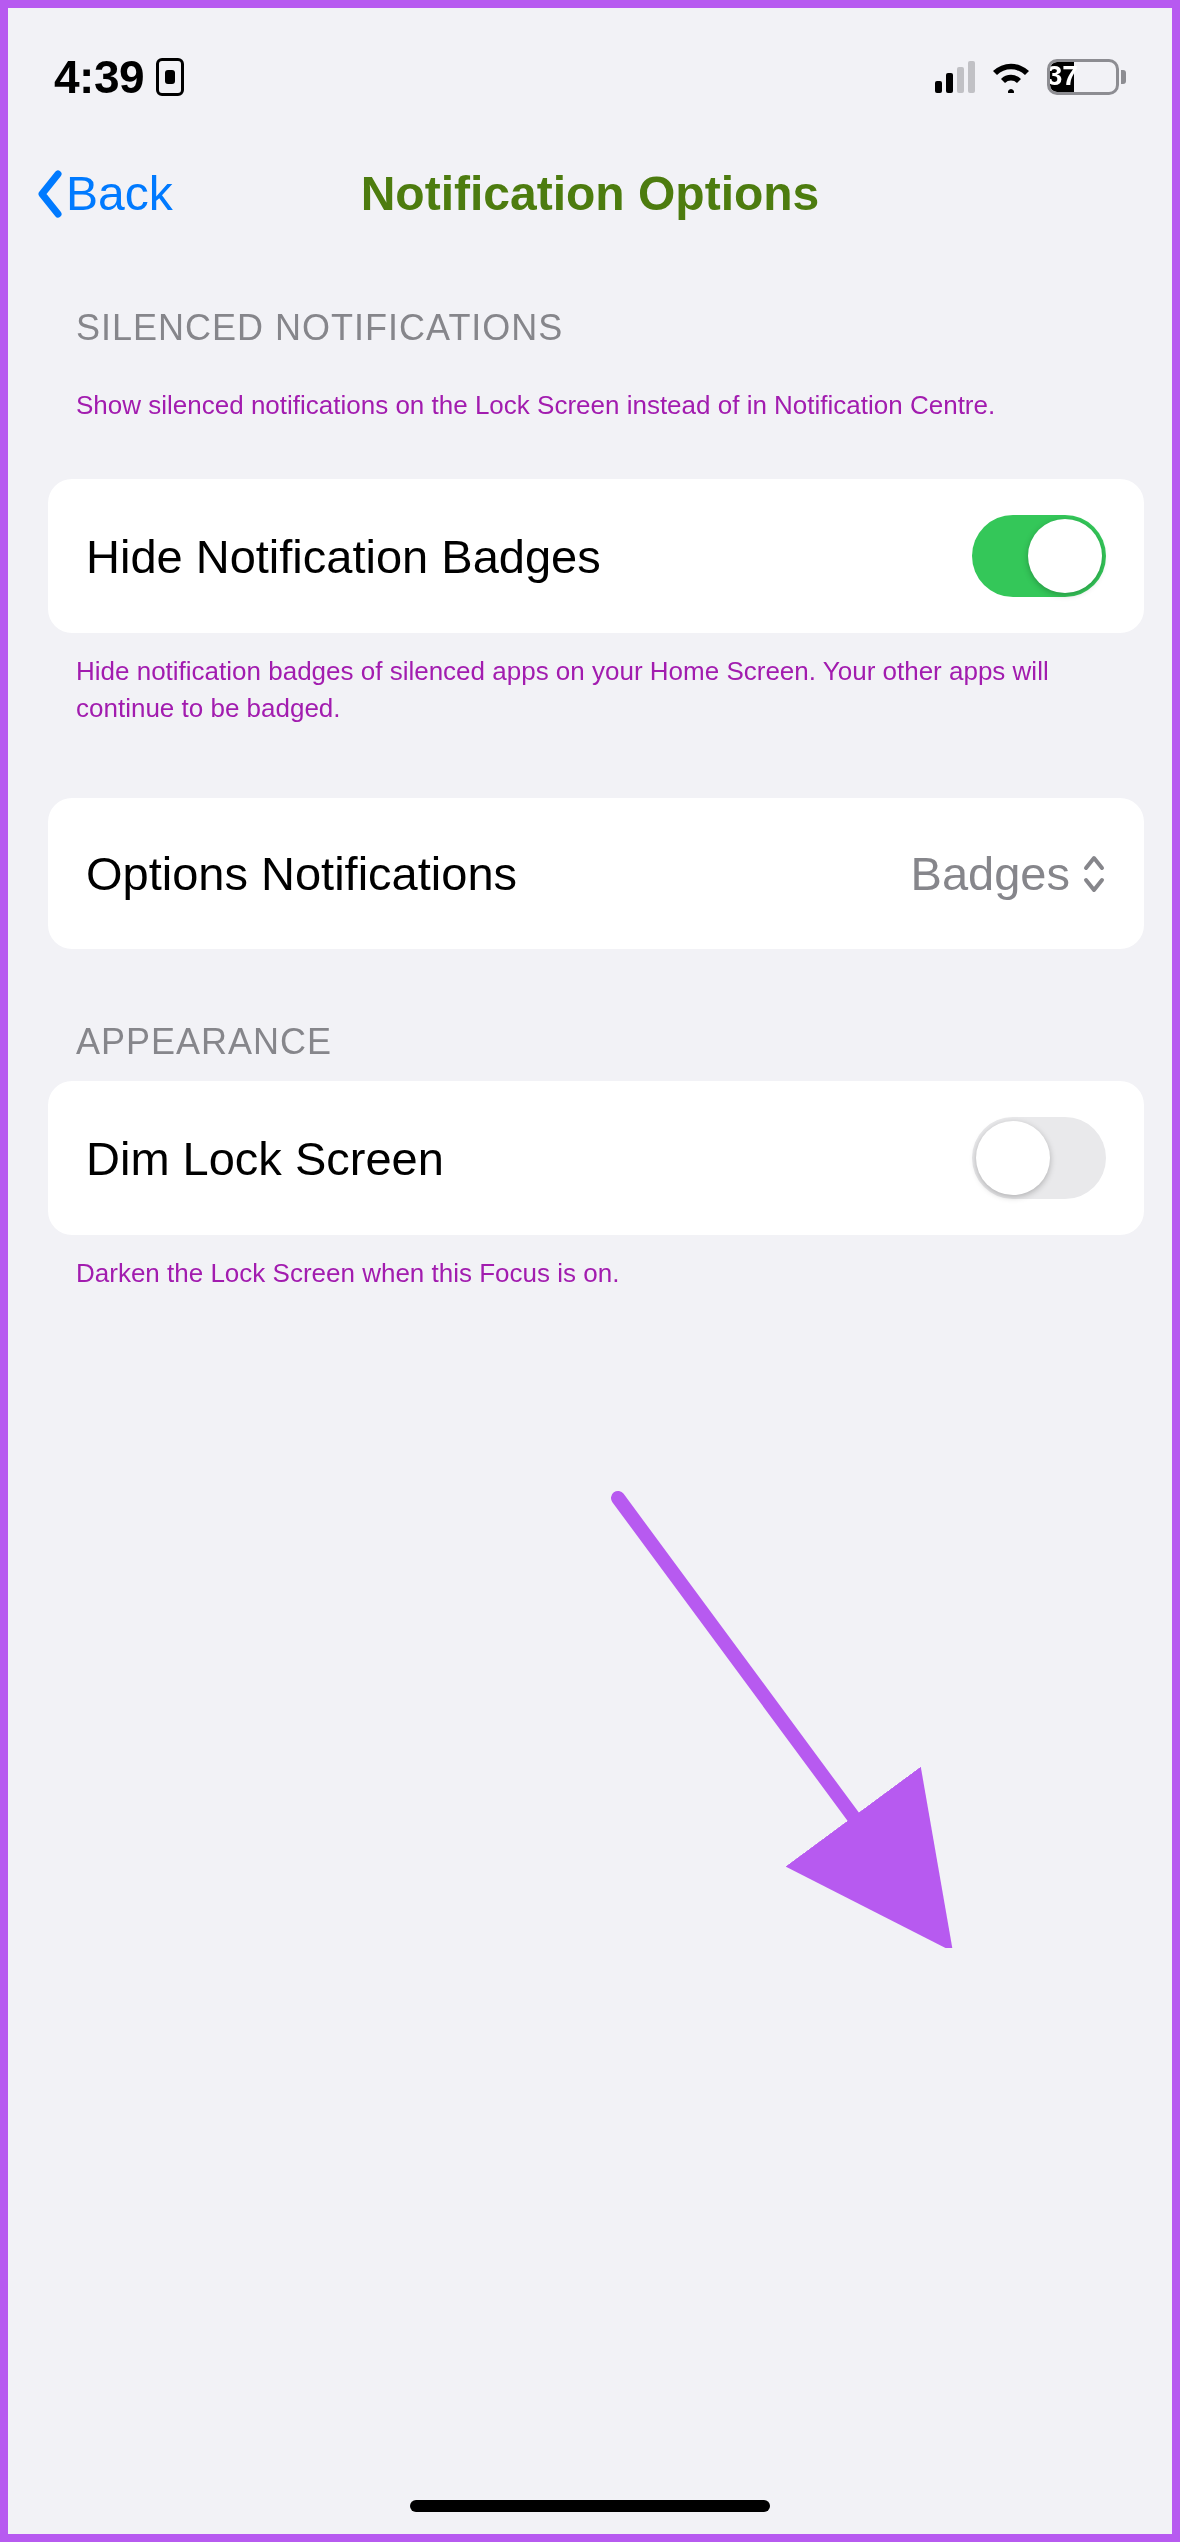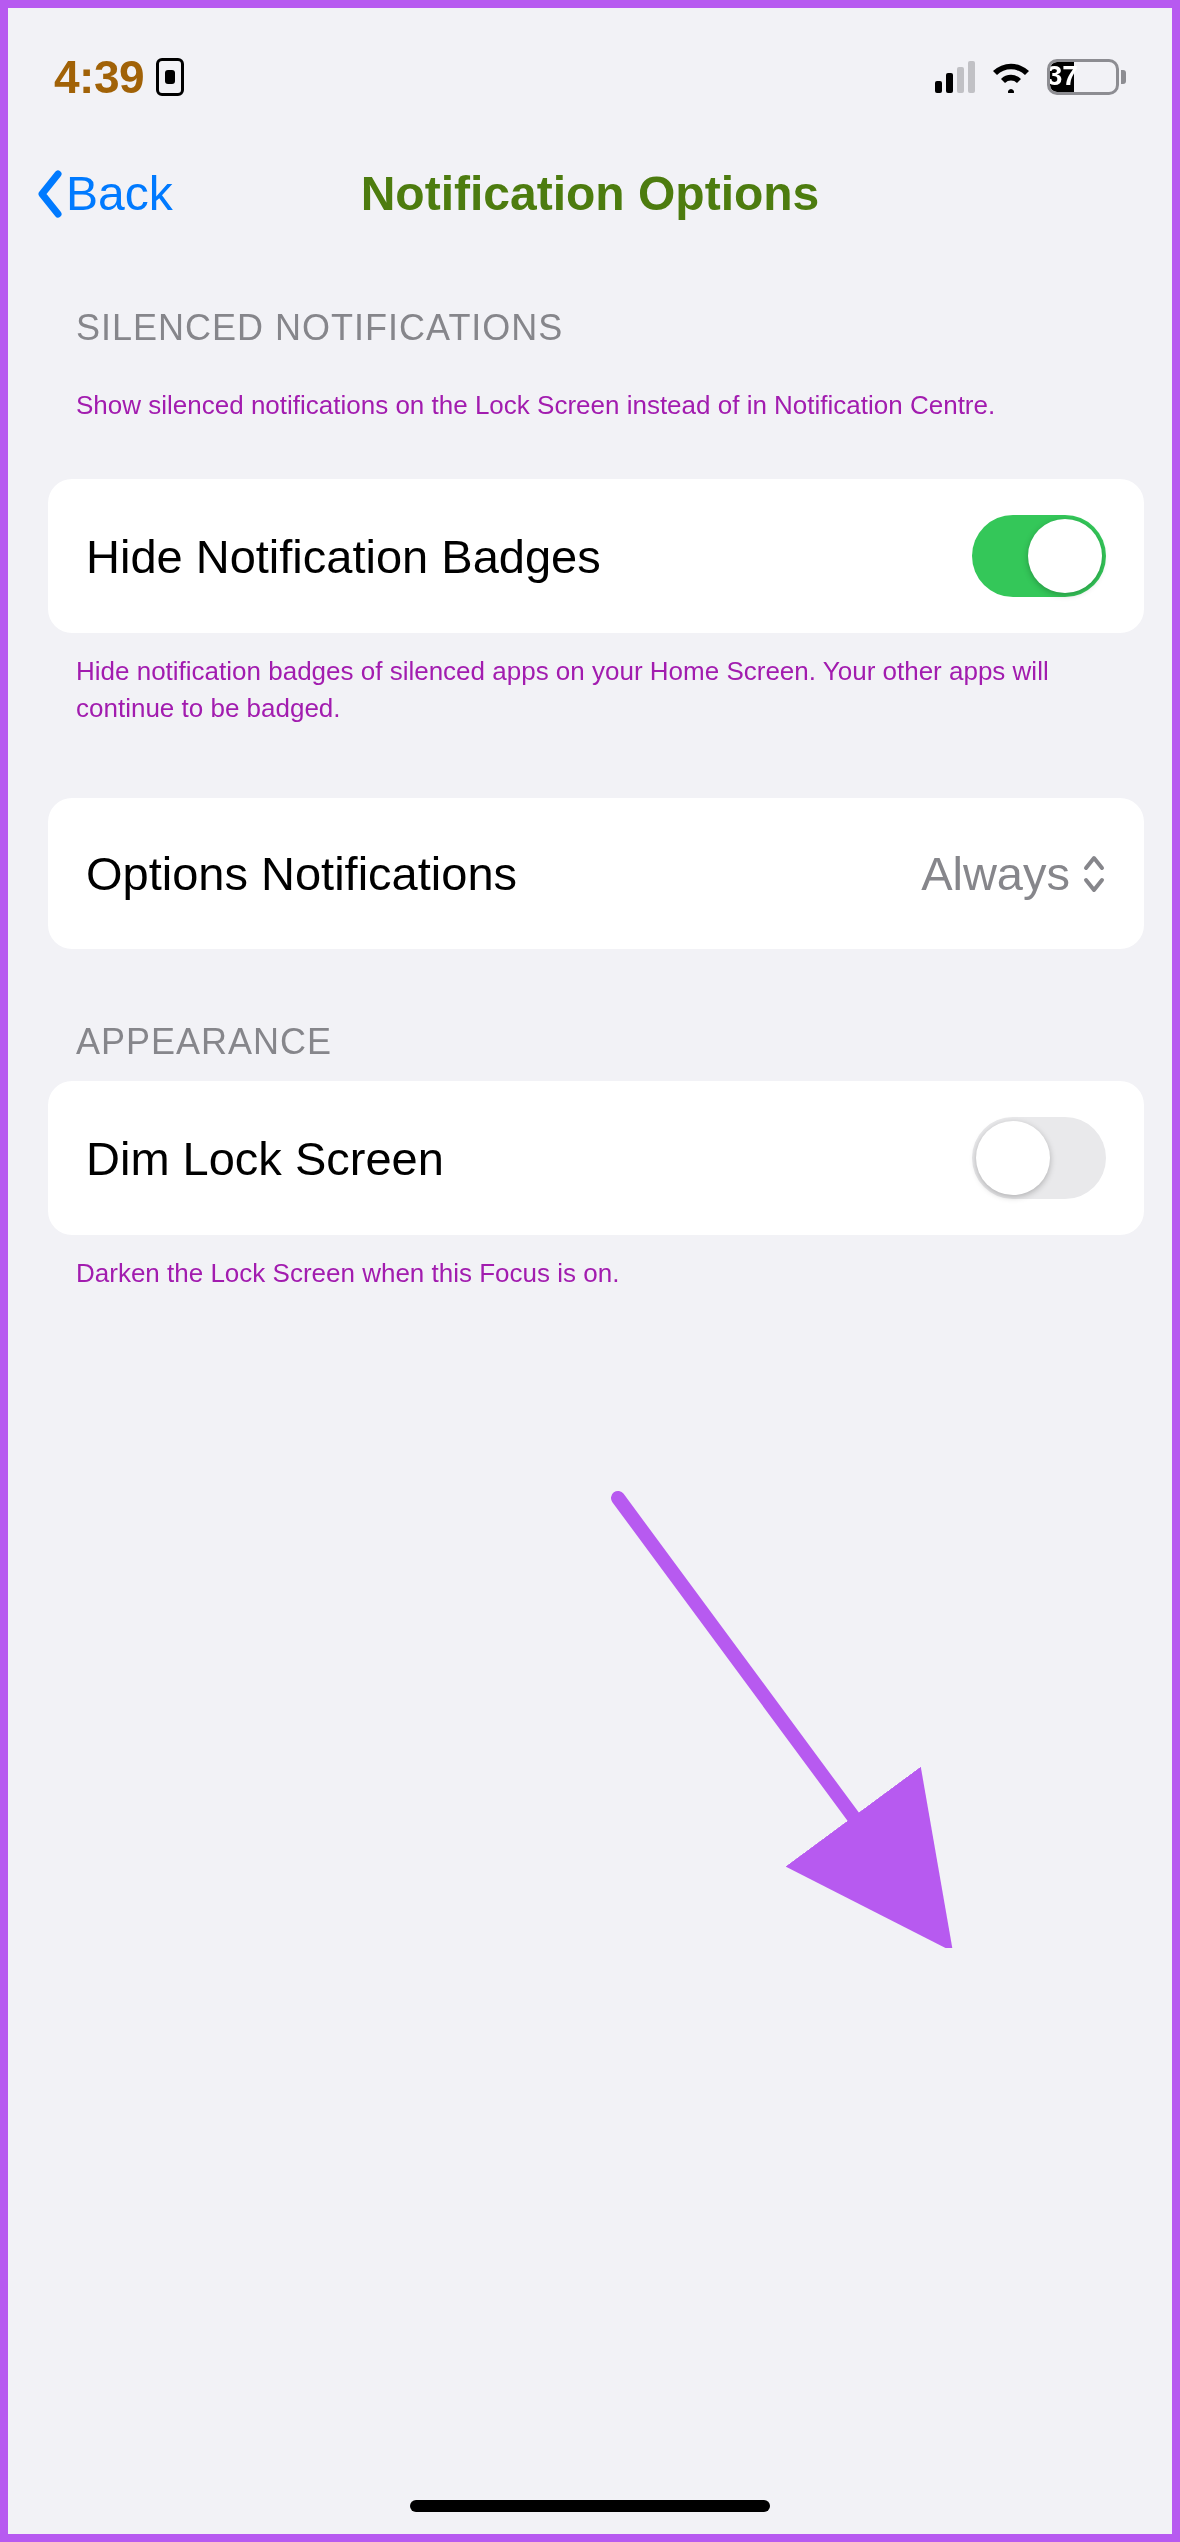--- a/index.html
+++ b/index.html
@@ -26,21 +26,21 @@
     height: 120px;
   }
   .status-left {
     display: flex;
     align-items: center;
     gap: 12px;
   }
   .clock {
     font-size: 46px;
     font-weight: 600;
-    color: #a16207;
+    color: #000000;
     letter-spacing: -0.5px;
   }
   .sim-icon {
     width: 28px; height: 38px;
     border: 3px solid #000;
     border-radius: 6px;
     position: relative;
     display: flex;
     align-items: center;
     justify-content: center;
@@ -238,21 +238,21 @@
           <div class="knob"></div>
         </div>
     </div>
     <div class="footer">Hide notification badges of silenced apps on your Home Screen. Your other apps will continue to be badged.</div>
 
     <div style="height:72px"></div>
 
     <div class="cell" style="padding-top:48px;padding-bottom:48px">
       <span class="cell-label">Options Notifications</span>
       <div class="select-val">
-        <span>Always</span>
+        <span>Badges</span>
         <svg width="24" height="40" viewBox="0 0 24 40">
           <polyline points="4,14 12,4 20,14" fill="none" stroke="#86868b" stroke-width="4" stroke-linecap="round" stroke-linejoin="round"></polyline>
           <polyline points="4,26 12,36 20,26" fill="none" stroke="#86868b" stroke-width="4" stroke-linecap="round" stroke-linejoin="round"></polyline>
         </svg>
       </div>
     </div>
 
     <div class="section-header">APPEARANCE</div>
 
     <div class="cell">

